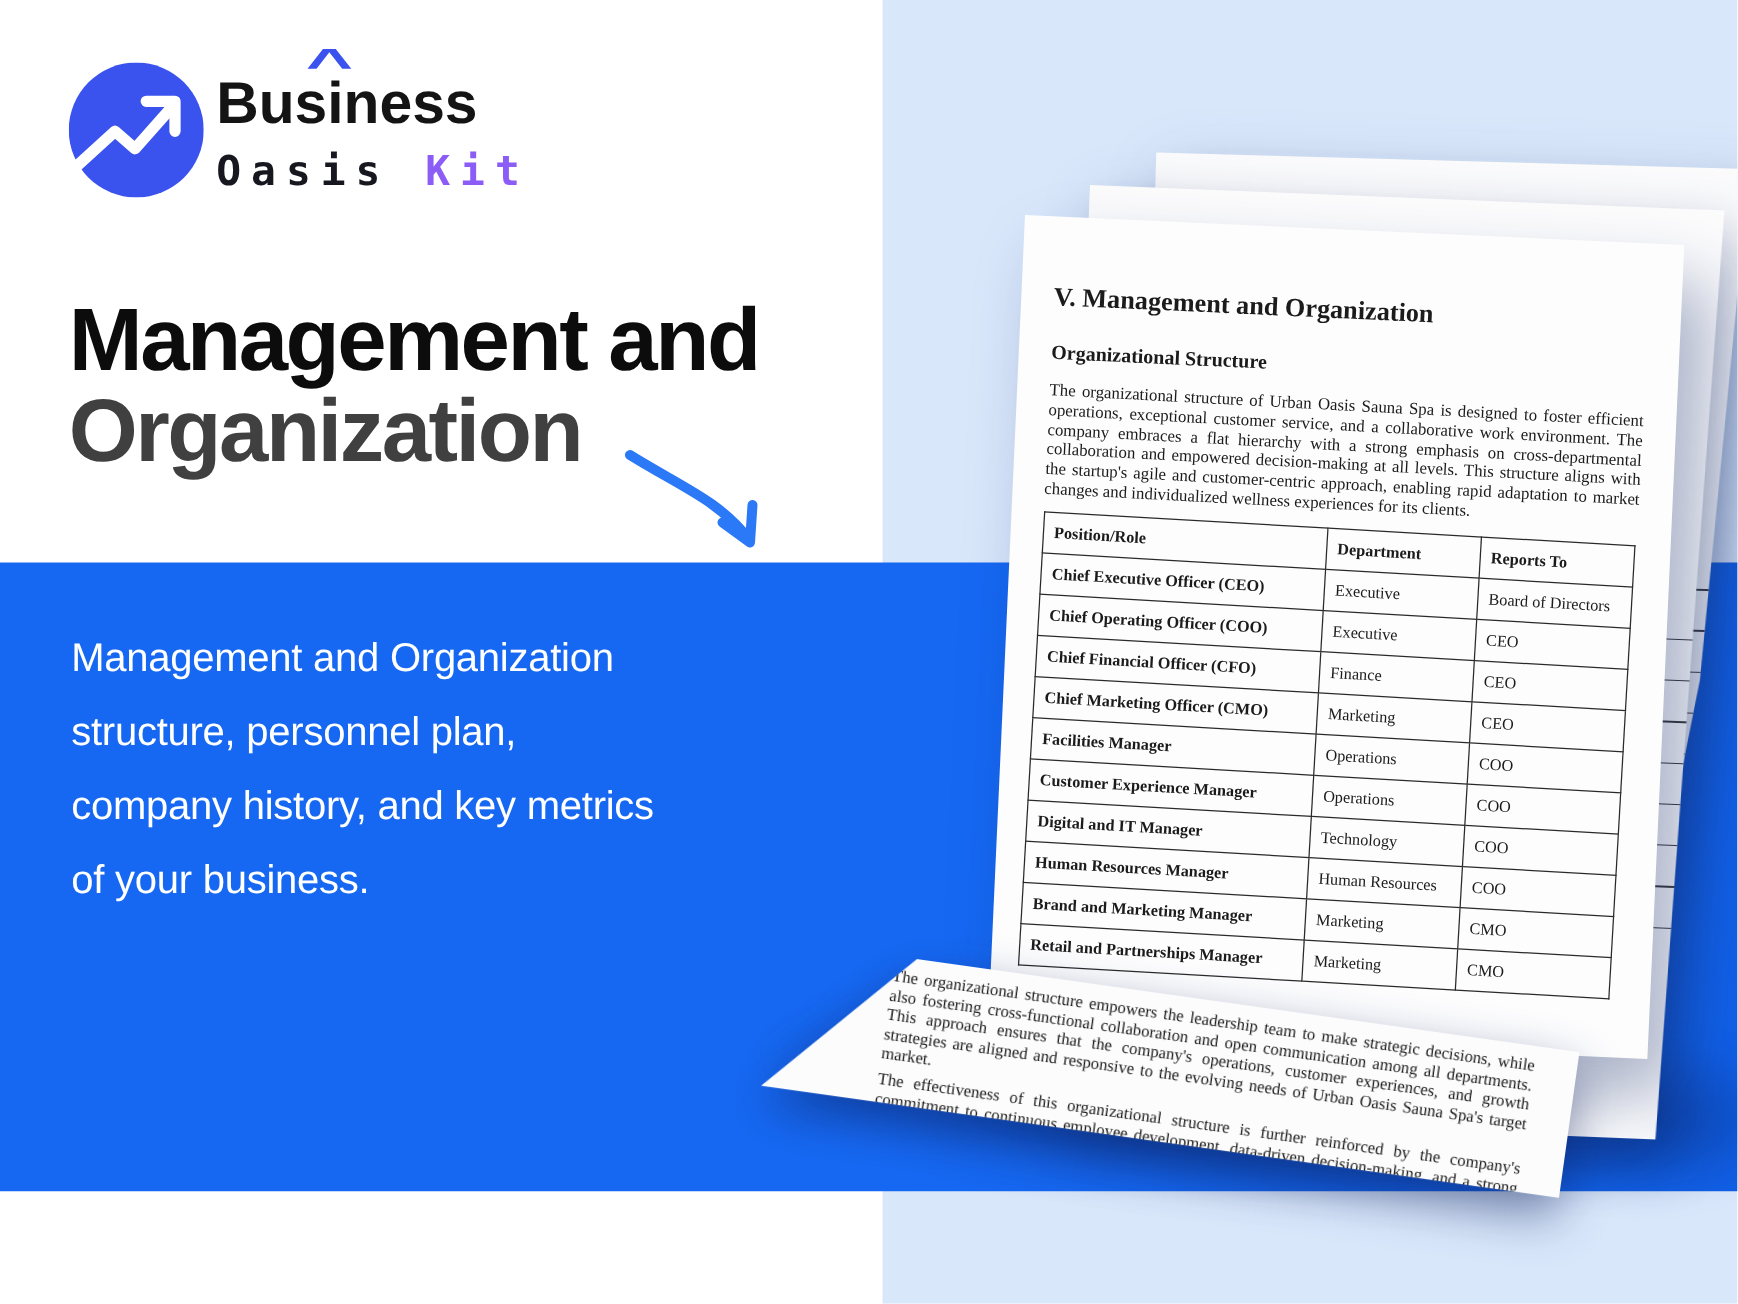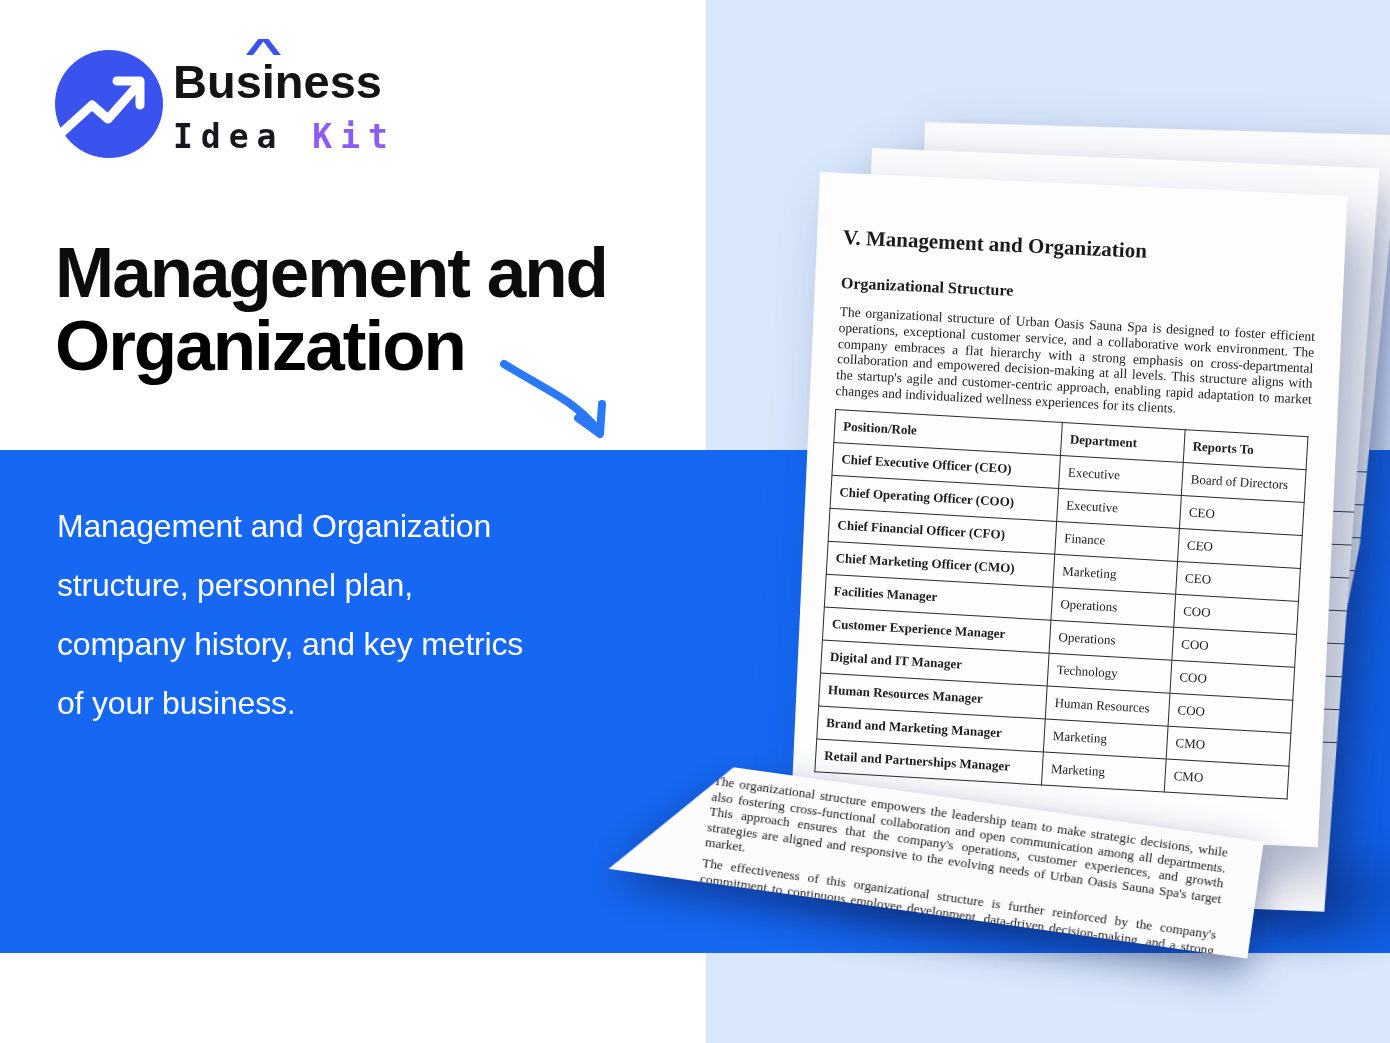--- a/index.html
+++ b/index.html
@@ -17,21 +17,21 @@
   .brand-line1{font-size:47px;font-weight:800;color:#141414;line-height:1;margin-top:8px;letter-spacing:0;}
   .i-col{position:relative;display:inline-block;}
   .caret{position:absolute;left:-9px;top:-24px;color:#3b53ee;font-size:36px;font-weight:800;
     transform:scaleX(1.8);display:inline-block;}
   .brand-line2{font-family:"DejaVu Sans Mono",monospace;font-size:33px;font-weight:bold;
     letter-spacing:8px;color:#17171f;margin-top:12px;}
   .w2b{color:#8b5cf6;}
   
   .hero{position:absolute;left:55px;top:236px;margin:0;font-size:71px;line-height:73px;
     font-weight:800;letter-spacing:-2px;color:#0c0c0c;}
-  .t-blue{color:#000000;}
+  .t-blue{color:#404040;}
   .arrow-svg{position:absolute;left:498px;top:356px;}
   .desc{position:absolute;left:57px;top:497px;font-size:32px;line-height:59px;
     font-weight:400;color:#ffffff;letter-spacing:-0.2px;}
   
   .pile-shadow{position:absolute;left:580px;top:790px;width:800px;height:170px;
     background:radial-gradient(ellipse at 50% 50%,rgba(7,29,92,0.55) 0%,rgba(7,29,92,0) 68%);
     filter:blur(14px);transform:rotate(5deg);}
   .pile-shadow2{position:absolute;left:1180px;top:830px;width:260px;height:130px;
     background:radial-gradient(ellipse at 50% 50%,rgba(7,29,92,0.45) 0%,rgba(7,29,92,0) 70%);
     filter:blur(12px);}
@@ -88,21 +88,21 @@
 <div class="blue-band"></div>
 
 <header class="brand">
   <svg class="logo-mark" viewBox="0 0 108 108">
     <circle cx="54" cy="54" r="54" fill="#3b53ee"></circle>
     <path d="M3 86 L37 55 L53 69 L84 34" stroke="#ffffff" stroke-width="9" fill="none" stroke-linecap="round" stroke-linejoin="round"></path>
     <path d="M62 31 L85 31 L85 55" stroke="#ffffff" stroke-width="9" fill="none" stroke-linecap="round" stroke-linejoin="round"></path>
   </svg>
   <div class="brand-text">
     <div class="brand-line1"><span>Bus</span><span class="i-col"><span class="caret">^</span><span>i</span></span><span>ness</span></div>
-    <div class="brand-line2"><span class="w2a">Idea</span> <span class="w2b">Kit</span></div>
+    <div class="brand-line2"><span class="w2a">Oasis</span> <span class="w2b">Kit</span></div>
   </div>
 </header>
 
 <h1 class="hero"><span class="t-black">Management and</span><br><span class="t-blue">Organization</span></h1>
 
 <svg class="arrow-svg" width="116" height="92" viewBox="0 0 116 92">
   <path d="M6 8 C 48 34, 76 44, 100 74" stroke="#2b79f7" stroke-width="8" fill="none" stroke-linecap="round"></path>
   <path d="M80 62 L102 78 L104 48" stroke="#2b79f7" stroke-width="8" fill="none" stroke-linecap="round" stroke-linejoin="round"></path>
 </svg>
 

